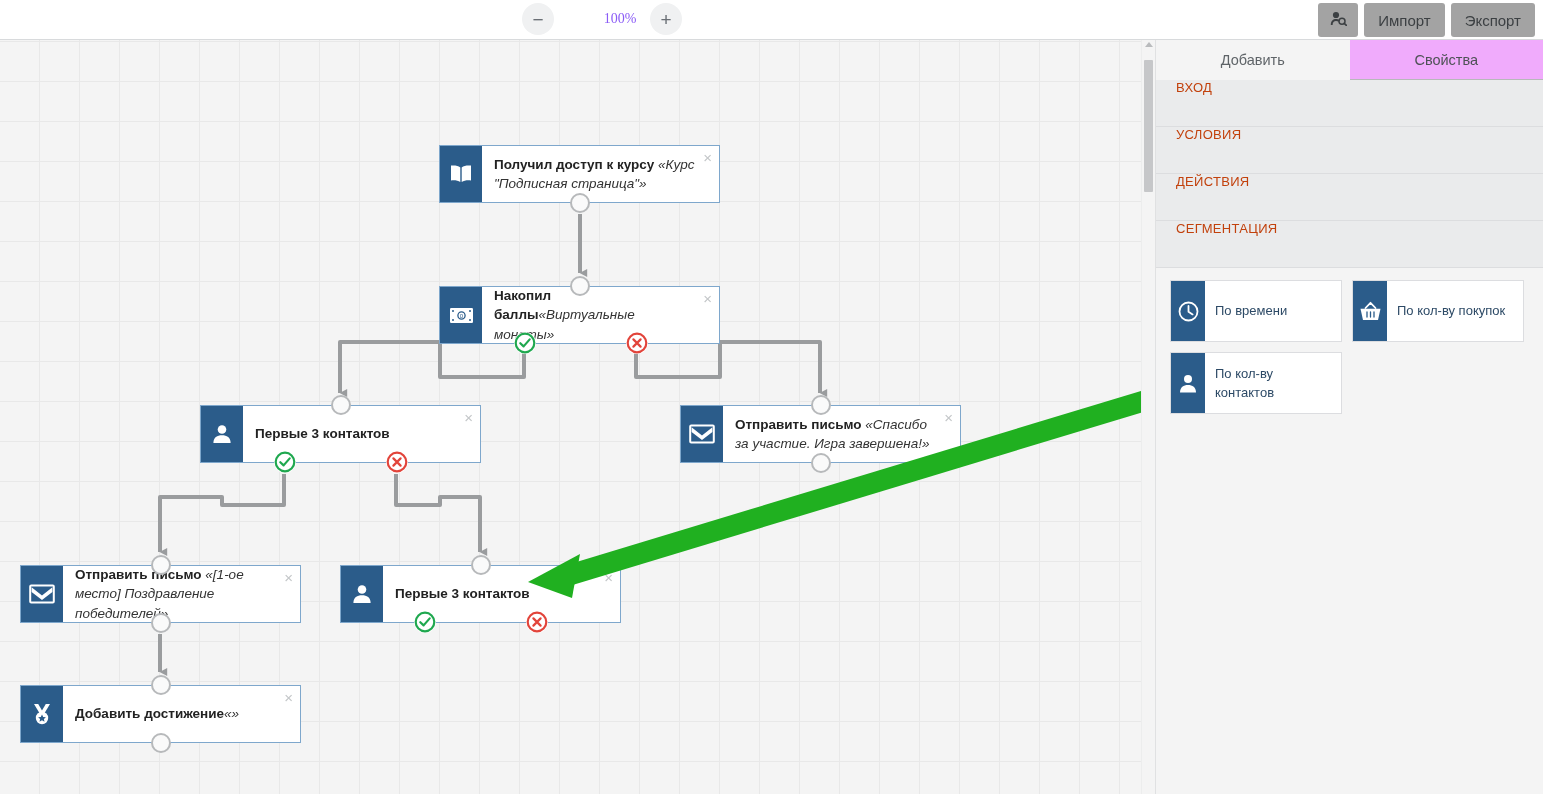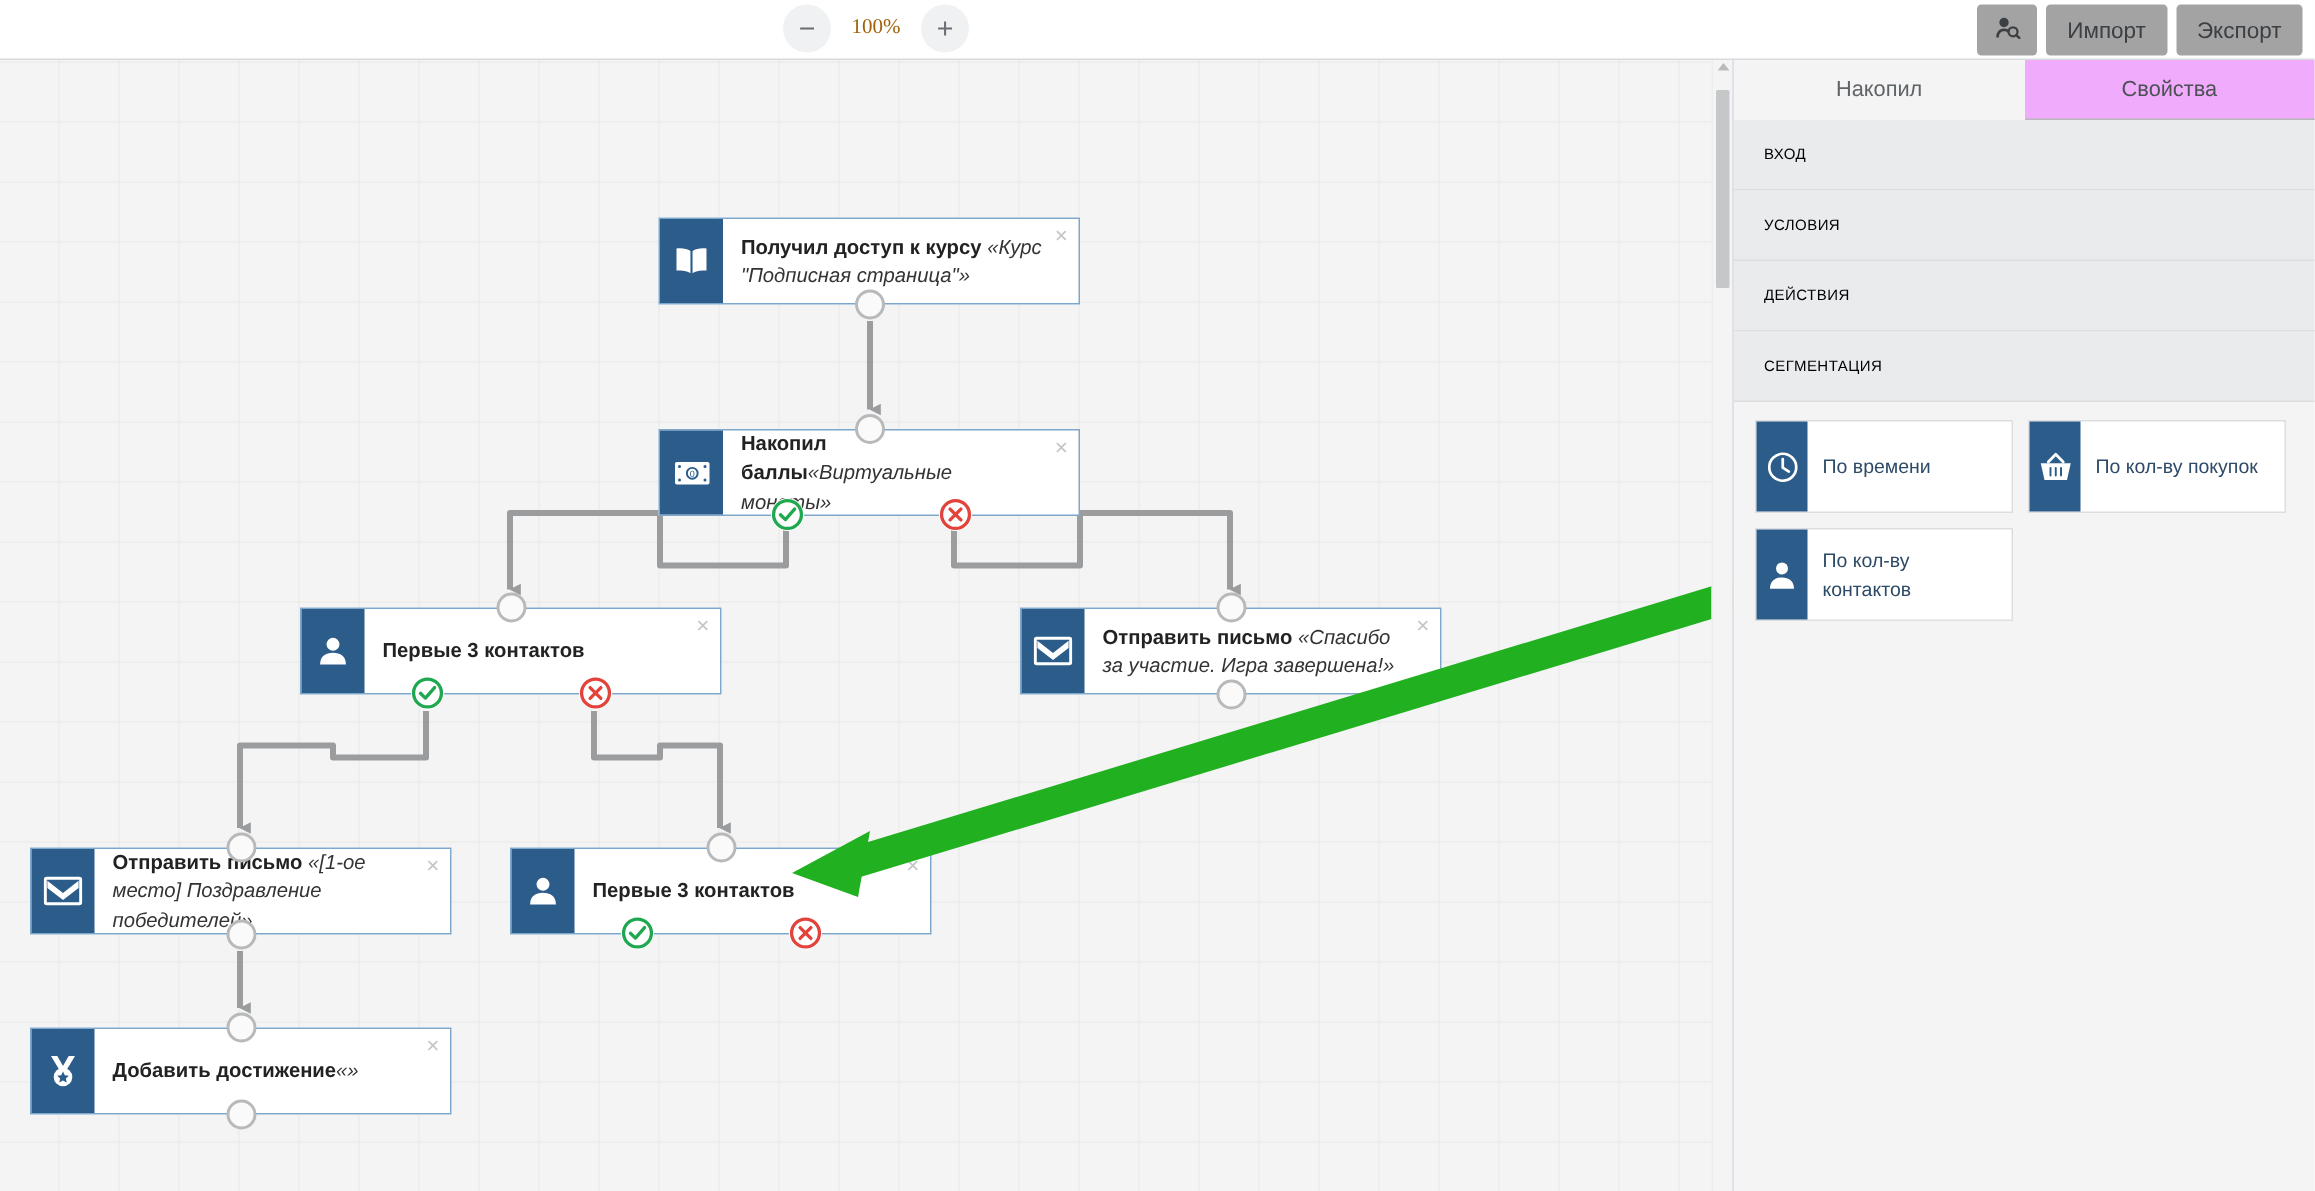--- a/index.html
+++ b/index.html
@@ -24,22 +24,23 @@
   }
   .zoom-btn {
     width: 32px; height: 32px; border-radius: 50%;
     background: #f0f1f2; border: none;
     display: flex; align-items: center; justify-content: center;
     cursor: pointer; color: #6a6f75; font-size: 19px; line-height: 1;
     font-family: "Liberation Sans", sans-serif;
     padding: 0;
   }
   .zoom-level {
-    font-size: 14px; color: #a16207; min-width: 40px; text-align: center;
+    font-size: 14px; color: #8b5cf6; min-width: 40px; text-align: center;
     font-family: "Liberation Serif", serif;
+    margin-left: 36px;
   }
   .tb-right {
     position: absolute; right: 8px; top: 3px;
     display: flex; align-items: center; gap: 6px;
   }
   .tb-btn {
     height: 34px; padding: 0 14px; border: none; border-radius: 3px;
     background: #a3a3a3; color: #3c4043; font-size: 15px;
     cursor: pointer; display: flex; align-items: center; justify-content: center;
     font-family: "Liberation Sans", sans-serif;
@@ -139,22 +140,22 @@
   .tabs { display: flex; height: 40px; }
   .tab {
     flex: 1; display: flex; align-items: center; justify-content: center;
     font-size: 14.5px; color: #5f6468; cursor: pointer;
     border-bottom: 1px solid #dfe0e1;
   }
   .tab.active { background: #f4f4f4; border-bottom: 1px solid #f4f4f4; }
   .tab.inactive { background: #f0abfc; color: #4d5155; border-bottom: 1px solid #b7b8ba; }
 
   .acc-item {
-    height: 47px; display: flex; align-items: center;
-    padding-left: 20px; font-size: 10px; color: #000000;
+    height: 47px; display: flex; 
+    padding-left: 20px; font-size: 13px; color: #c2410c;
     letter-spacing: .3px; cursor: pointer;
     background: #eaebec; border-bottom: 1px solid #dcdddf;
   }
   .acc-item.open { background: #eaebec; }
 
   .palette {
     padding: 12px 14px 0 14px;
     display: flex; flex-wrap: wrap; gap: 10px;
   }
   .pal-card {
@@ -390,21 +391,21 @@
   <div id="vscroll">
     <div class="arrow"></div>
     <div class="thumb"></div>
   </div>
 </div>
 
 <div id="panel">
 
   <div class="tabs">
     <div class="tab active">
-      <span>Накопил</span>
+      <span>Добавить</span>
     </div>
     <div class="tab inactive">
       <span>Свойства</span>
     </div>
   </div>
 
   <div class="acc-item">
     <span>ВХОД</span>
   </div>
   <div class="acc-item">

